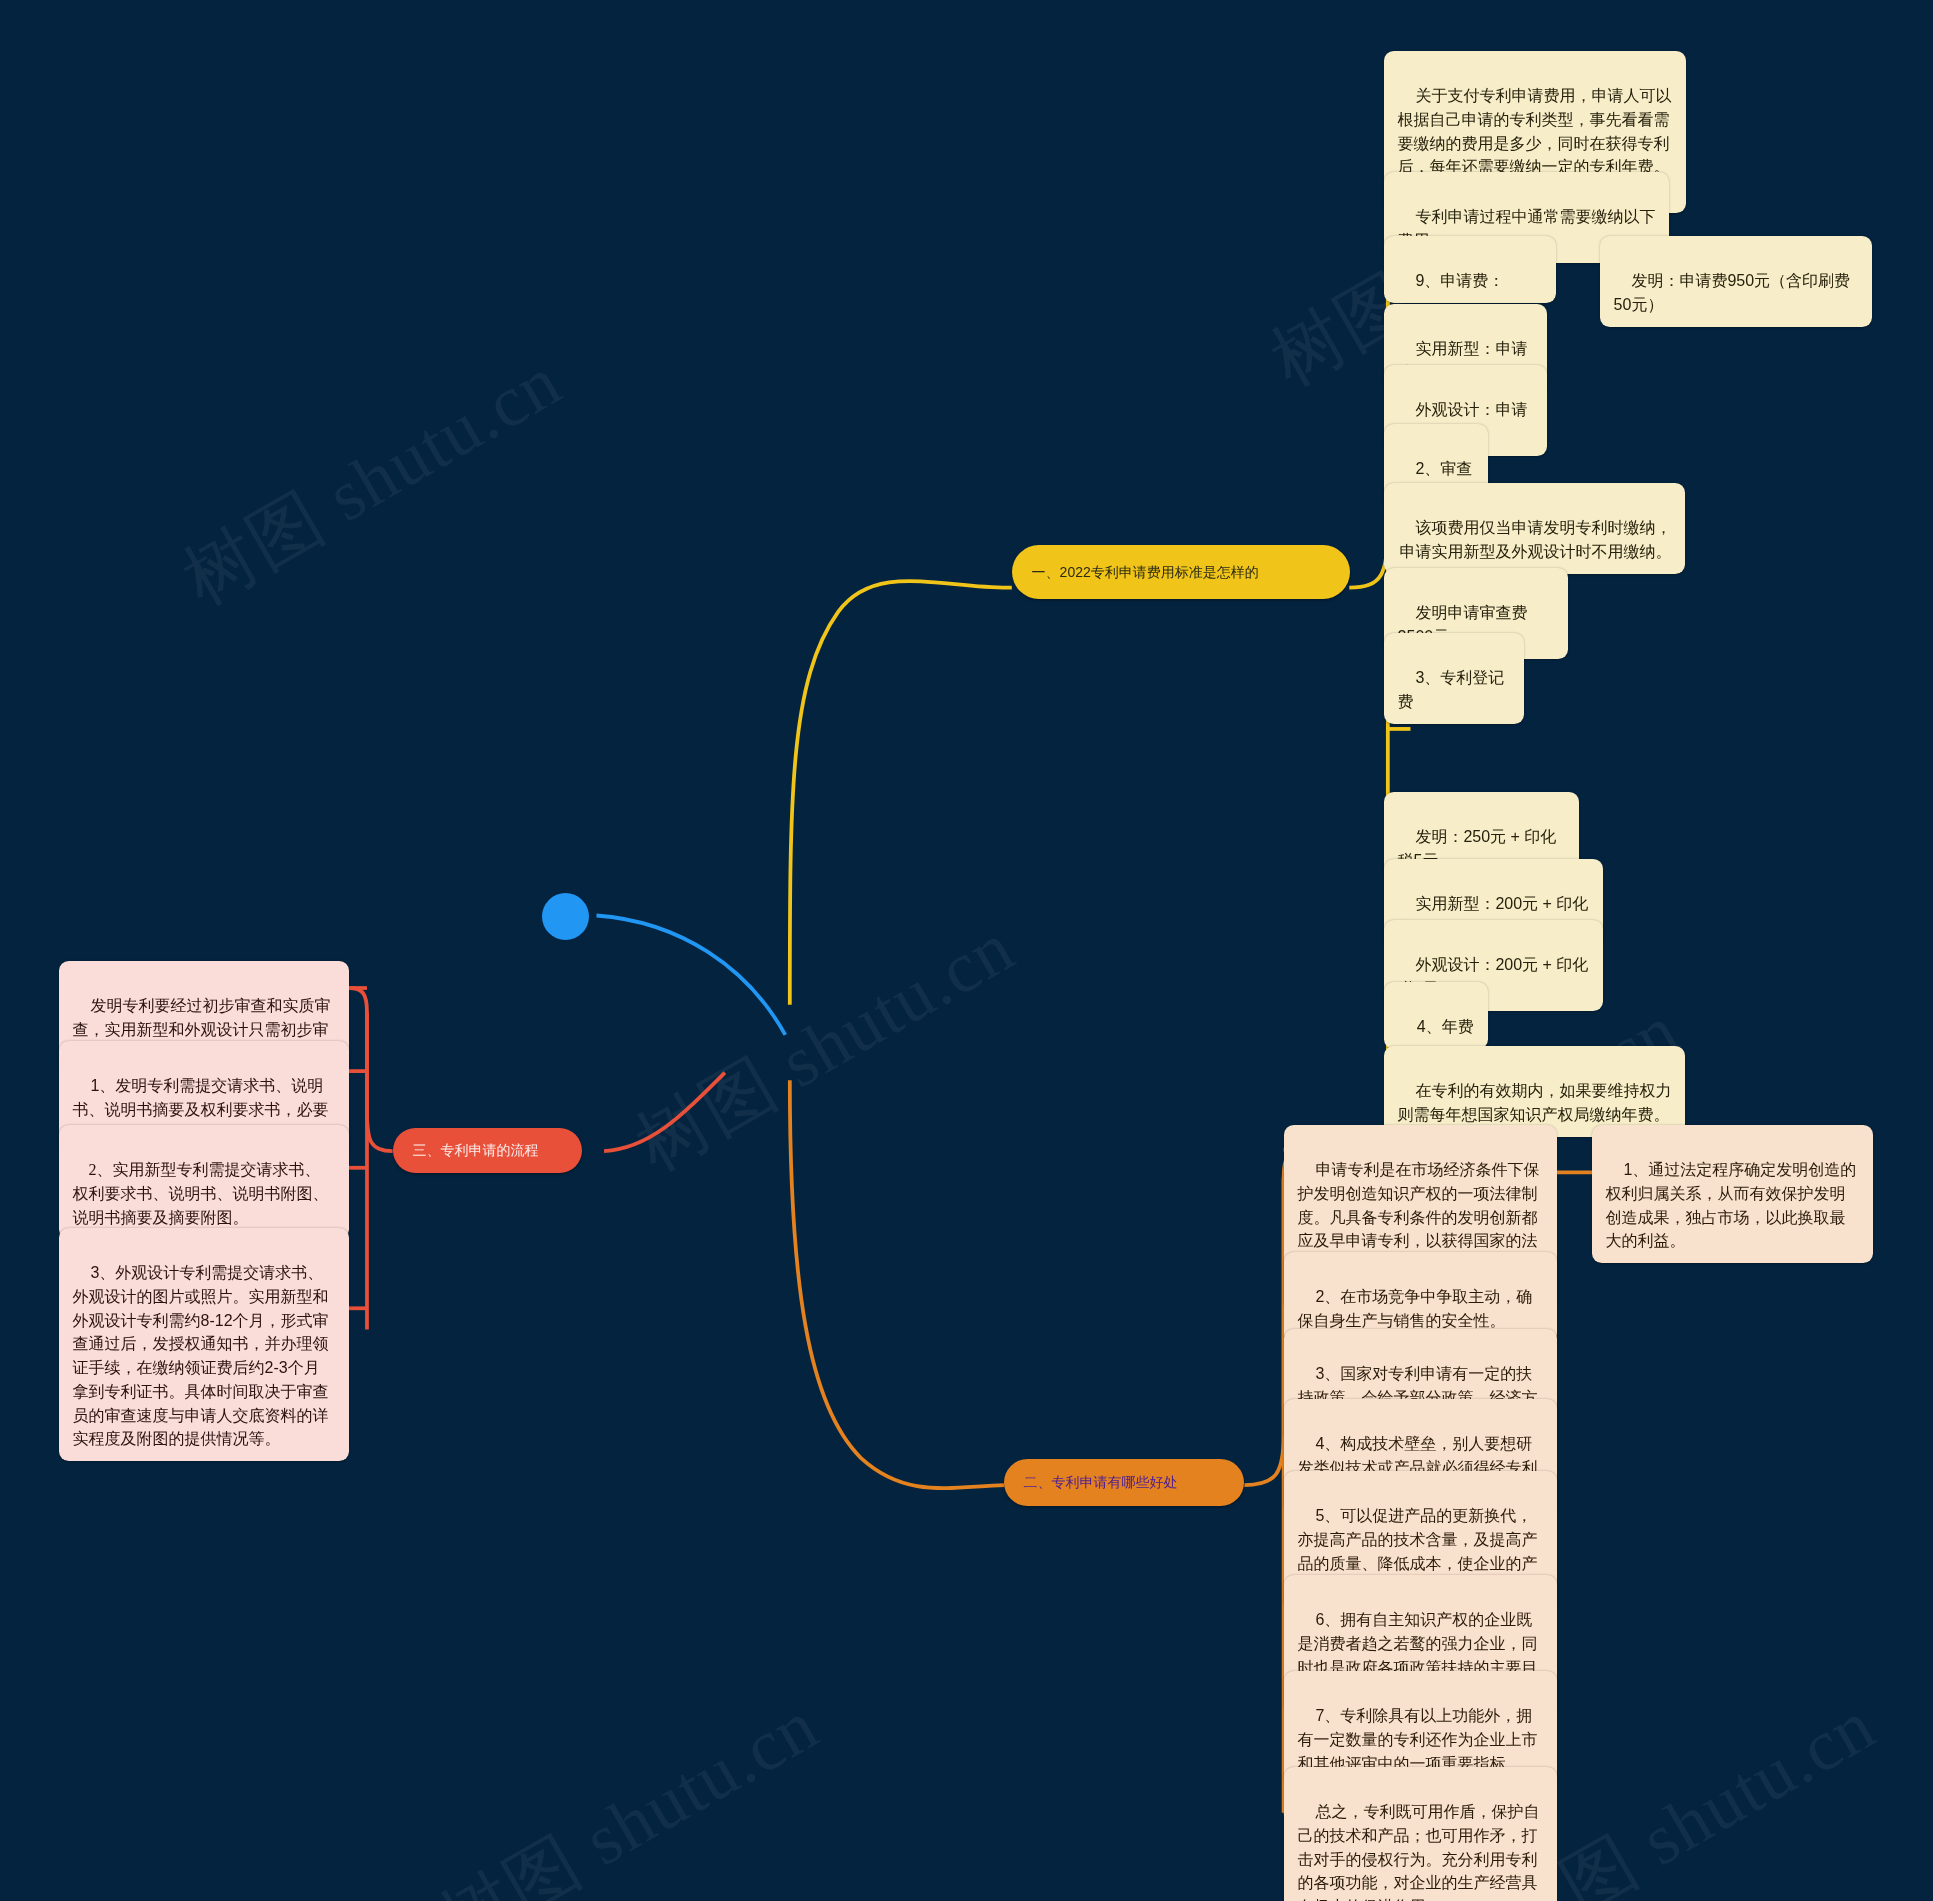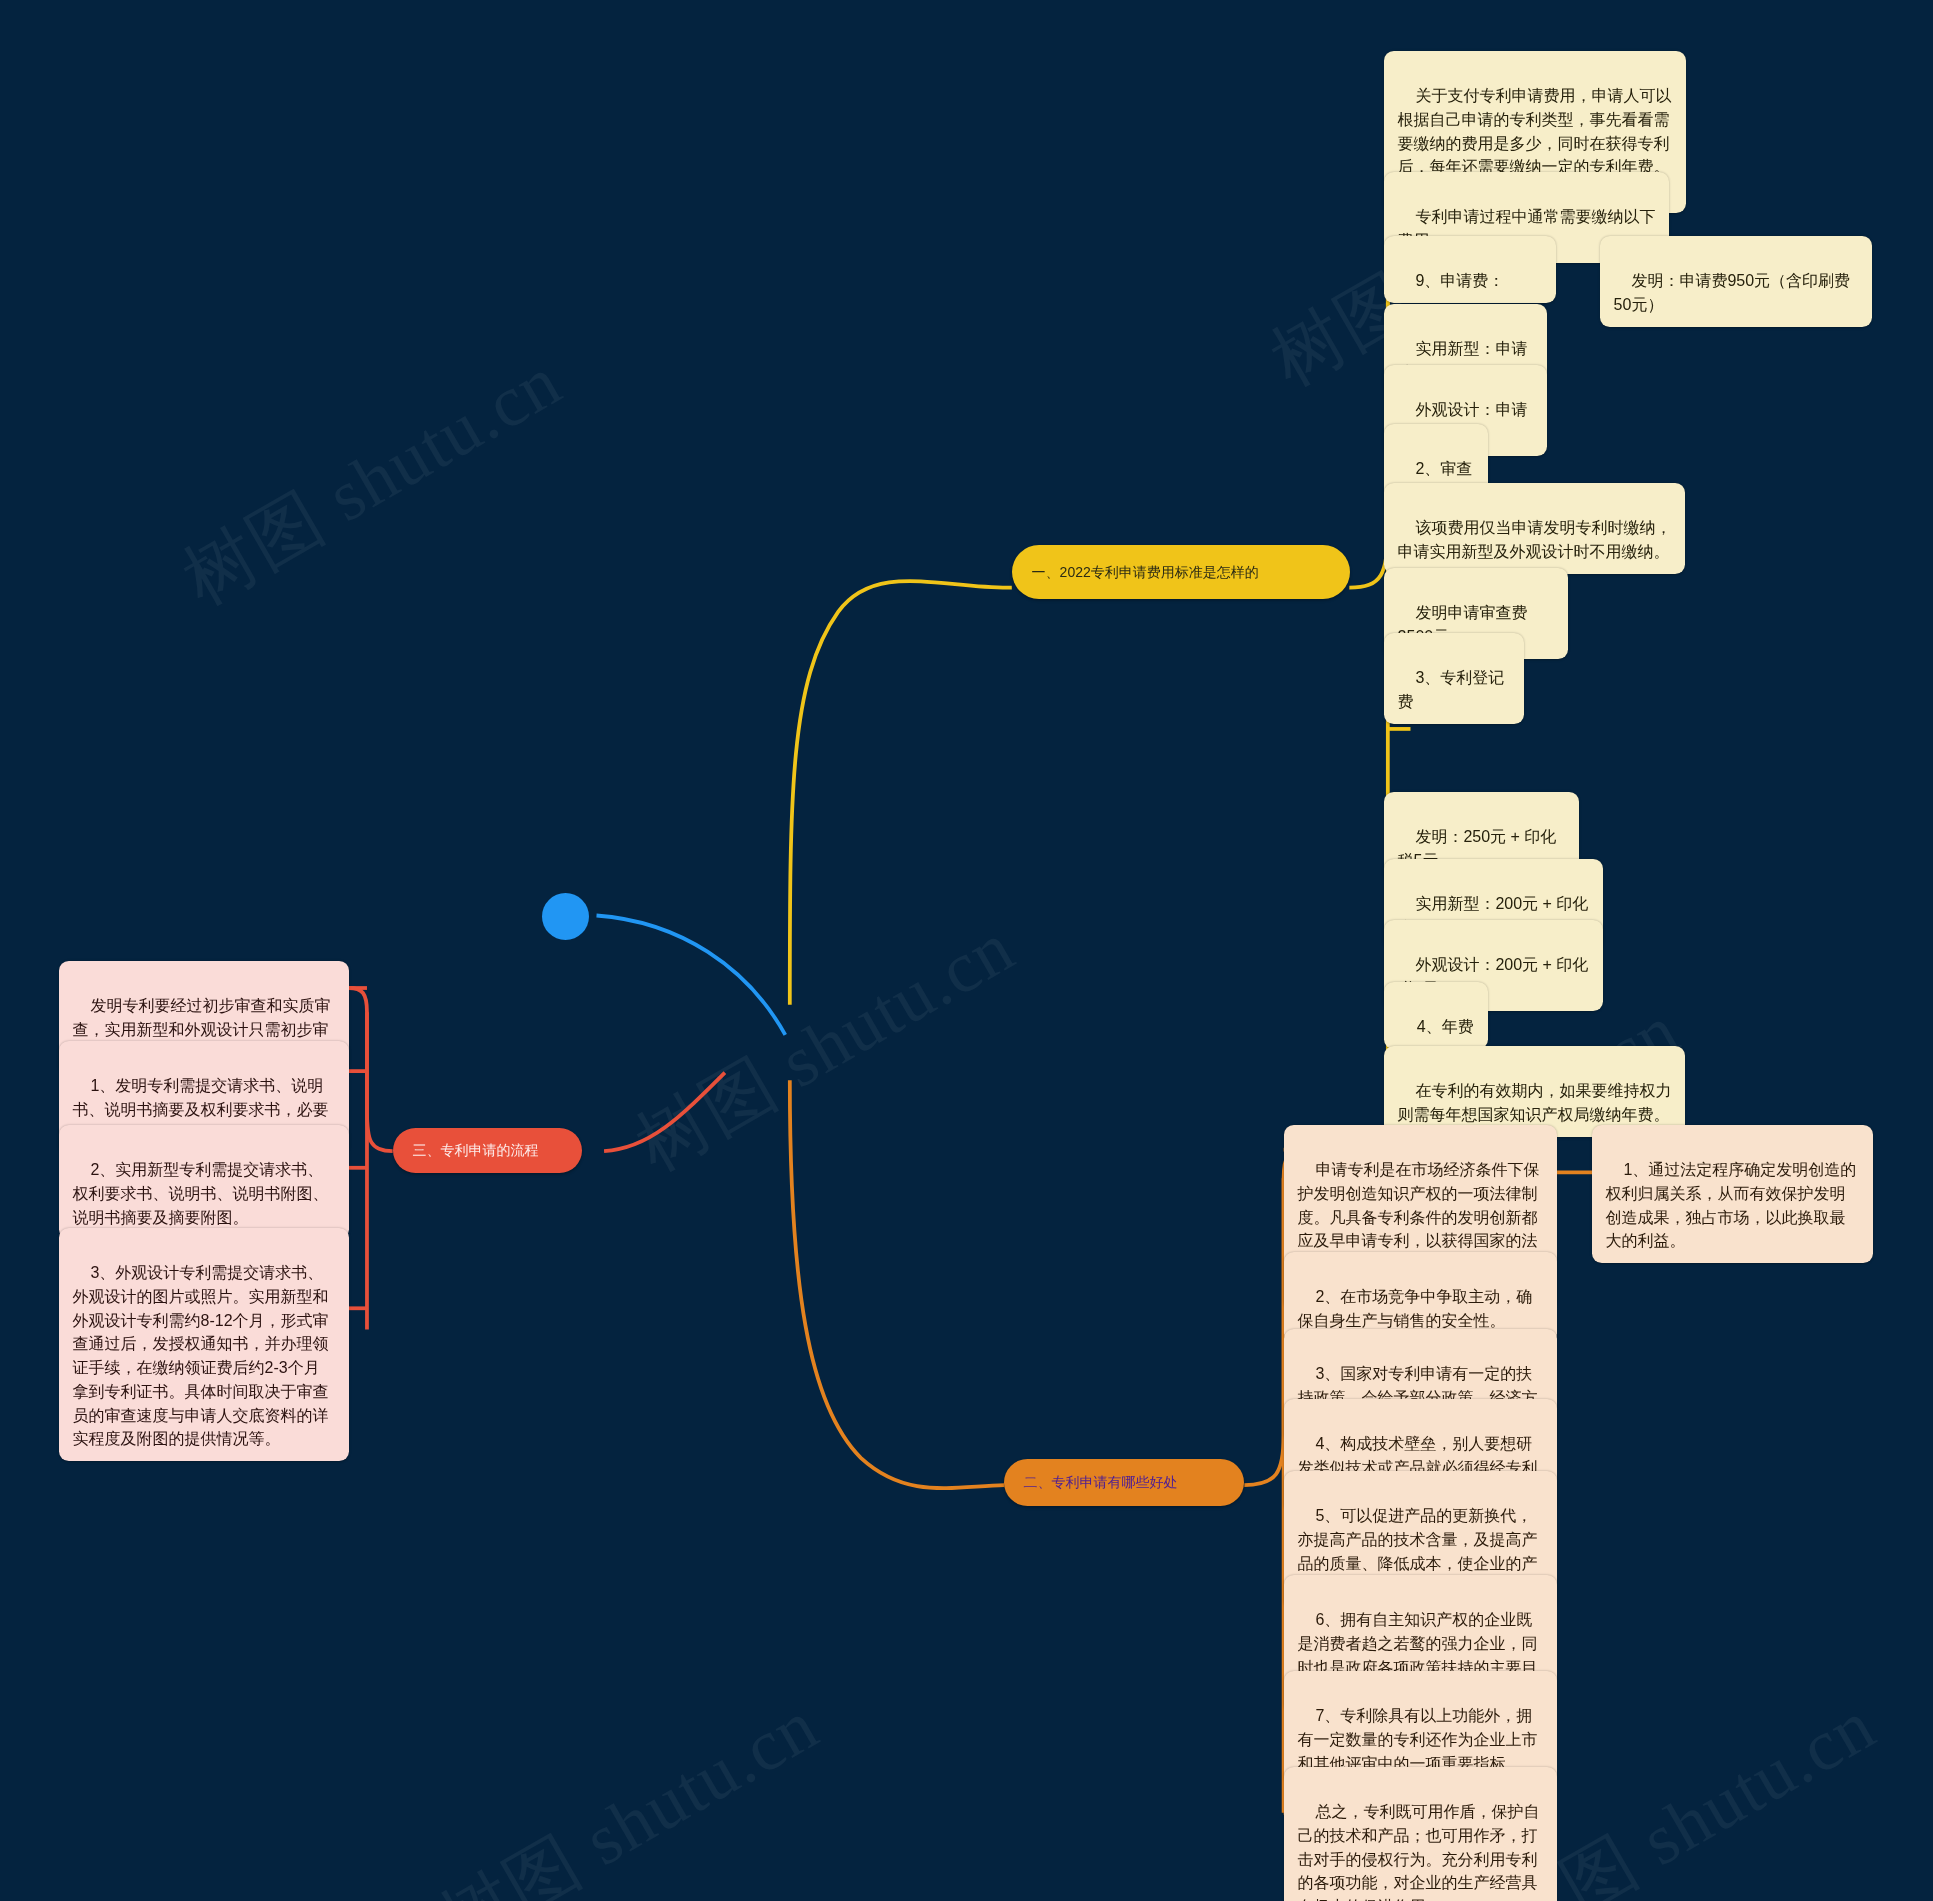--- a/index.html
+++ b/index.html
@@ -168,21 +168,21 @@
   <div class="node leaf cream" style="left:1384px; top:236px; width:172px;">
     <span>9、申请费：</span></div>
   <div class="node leaf cream" style="left:1600px; top:236px; width:272px;">
     <span>发明：申请费950元（含印刷费50元）</span></div>
   <div class="node leaf cream" style="left:1384px; top:304px; width:163px;">
     <span>实用新型：申请费500元</span></div>
   <div class="node leaf cream" style="left:1384px; top:365px; width:163px;">
     <span>外观设计：申请费500元</span></div>
   <div class="node leaf cream" style="left:1384px; top:424px; width:104px;">
     <span>2、审查费</span></div>
-  <div class="node leaf cream" style="left:1384px; top:483px; width:301px;">
+  <div class="node leaf cream" style="left:1384px; top:483px; width:301px;text-align:right;">
     <span>该项费用仅当申请发明专利时缴纳，申请实用新型及外观设计时不用缴纳。</span></div>
   <div class="node leaf cream" style="left:1384px; top:568px; width:184px;">
     <span>发明申请审查费2500元</span></div>
   <div class="node leaf cream" style="left:1384px; top:633px; width:140px;">
     <span>3、专利登记费</span></div>
   <div class="node leaf cream" style="left:1384px; top:792px; width:195px;">
     <span>发明：250元 + 印化税5元</span></div>
   <div class="node leaf cream" style="left:1384px; top:859px; width:219px;">
     <span>实用新型：200元 + 印化税5元</span></div>
   <div class="node leaf cream" style="left:1384px; top:920px; width:219px;">
@@ -216,19 +216,19 @@
     <span>总之，专利既可用作盾，保护自己的技术和产品；也可用作矛，打击对手的侵权行为。充分利用专利的各项功能，对企业的生产经营具有极大的促进作用。</span></div>
 
   <div class="node branch red" style="left:393px; top:1128px; width:189px; min-height:45px;">
     <span>三、专利申请的流程</span>
   </div>
 
   <div class="node leaf pink" style="left:59px; top:961px; width:290px;">
     <span>发明专利要经过初步审查和实质审查，实用新型和外观设计只需初步审查就授权公告。</span></div>
   <div class="node leaf pink" style="left:59px; top:1041px; width:290px;">
     <span>1、发明专利需提交请求书、说明书、说明书摘要及权利要求书，必要时应有说明书附图。</span></div>
-  <div class="node leaf pink" style="left:59px; top:1125px; width:290px;">
+  <div class="node leaf pink" style="left:59px; top:1125px; width:290px;font-family:Liberation Serif, serif;">
     <span>2、实用新型专利需提交请求书、权利要求书、说明书、说明书附图、说明书摘要及摘要附图。</span></div>
   <div class="node leaf pink" style="left:59px; top:1228px; width:290px;">
     <span>3、外观设计专利需提交请求书、外观设计的图片或照片。实用新型和外观设计专利需约8‑12个月，形式审查通过后，发授权通知书，并办理领证手续，在缴纳领证费后约2‑3个月拿到专利证书。具体时间取决于审查员的审查速度与申请人交底资料的详实程度及附图的提供情况等。</span></div>
 
 </div>
 
 
 </body></html>

